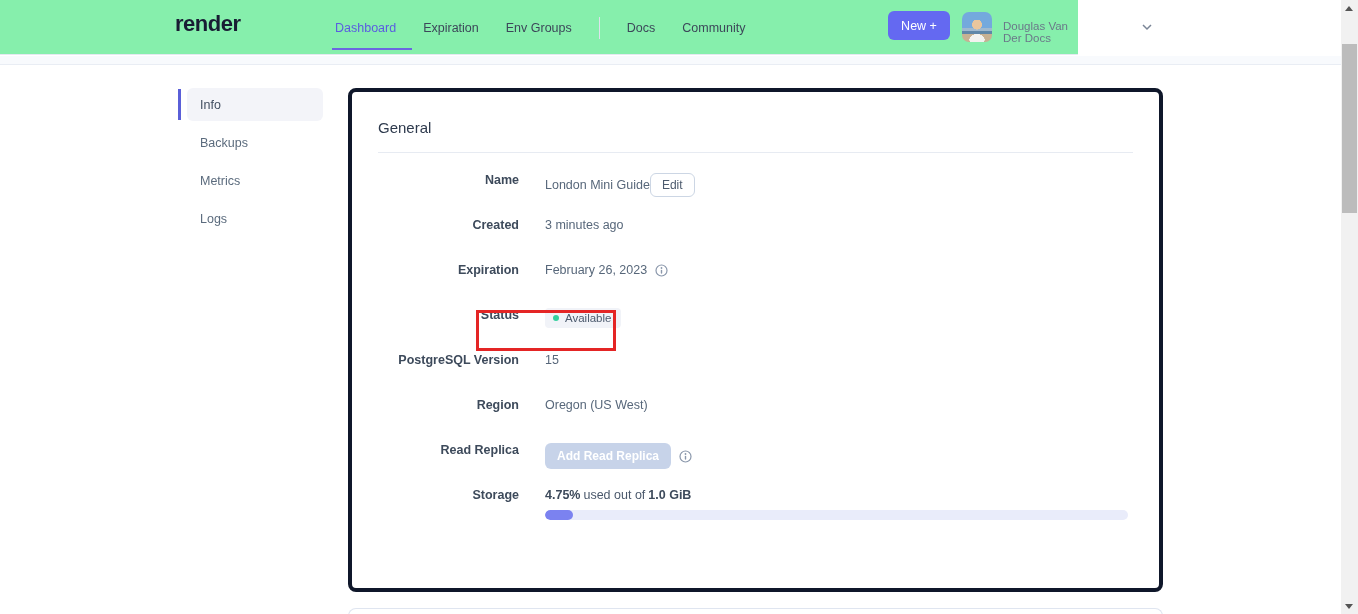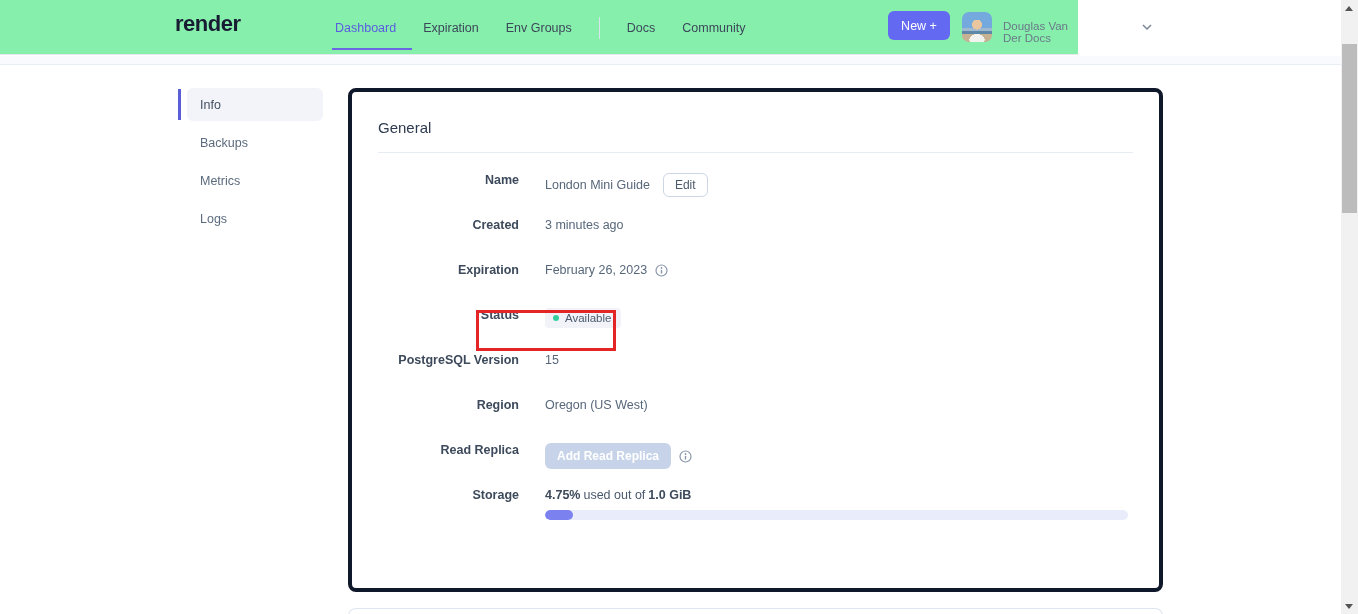--- a/index.html
+++ b/index.html
@@ -35,21 +35,21 @@
 
   
   .card { position:absolute; left:348px; top:88px; width:815px; height:504px; background:#fff; border:4px solid #0f172a; border-radius:8px; }
   .card-title { position:absolute; left:26px; top:27px; font-size:15px; font-weight:500; color:#2e3a4d; }
   .card-divider { position:absolute; left:26px; right:26px; top:60px; height:1px; background:#e7ebf2; }
   .rows { position:absolute; left:26px; right:26px; top:81px; }
   .row { display:flex; align-items:flex-start; height:45px; position:relative; }
   .row-label { width:141px; text-align:right; font-size:12.5px; font-weight:600; color:#3d4a5b; flex:none; }
   .row-value { margin-left:26px; font-size:12.5px; color:#57677a; display:flex; align-items:center; }
 
-  .edit-btn { margin-left:13px; padding:4px 11px; font-size:12px; color:#4c5a6d; background:#fff; border:1px solid #ccd6e4; border-radius:6px; cursor:pointer; font-family:inherit; }
+  .edit-btn { padding:4px 11px; font-size:12px; color:#4c5a6d; background:#fff; border:1px solid #ccd6e4; border-radius:6px; cursor:pointer; font-family:inherit; }
 
   .info-icon { margin-left:8px; display:inline-flex; }
 
   .status-badge { display:inline-flex; align-items:center; background:#f1f3f8; border-radius:4px; padding:4px 10px 4px 8px; font-size:11.5px; color:#4c5a6d; }
   .status-dot { width:6px; height:6px; border-radius:50%; background:#35d09e; margin-right:6px; }
   .annotation-box { position:absolute; left:98px; top:2px; width:140px; height:41px; border:3px solid #e42525; pointer-events:none; z-index:3; }
 
   .disabled-btn { background:#c7d3e9; color:#ffffff; border:none; border-radius:6px; padding:6px 12px; font-size:12px; font-weight:600; font-family:inherit; cursor:not-allowed; }
 
   .row.storage-row { height:56px; }

